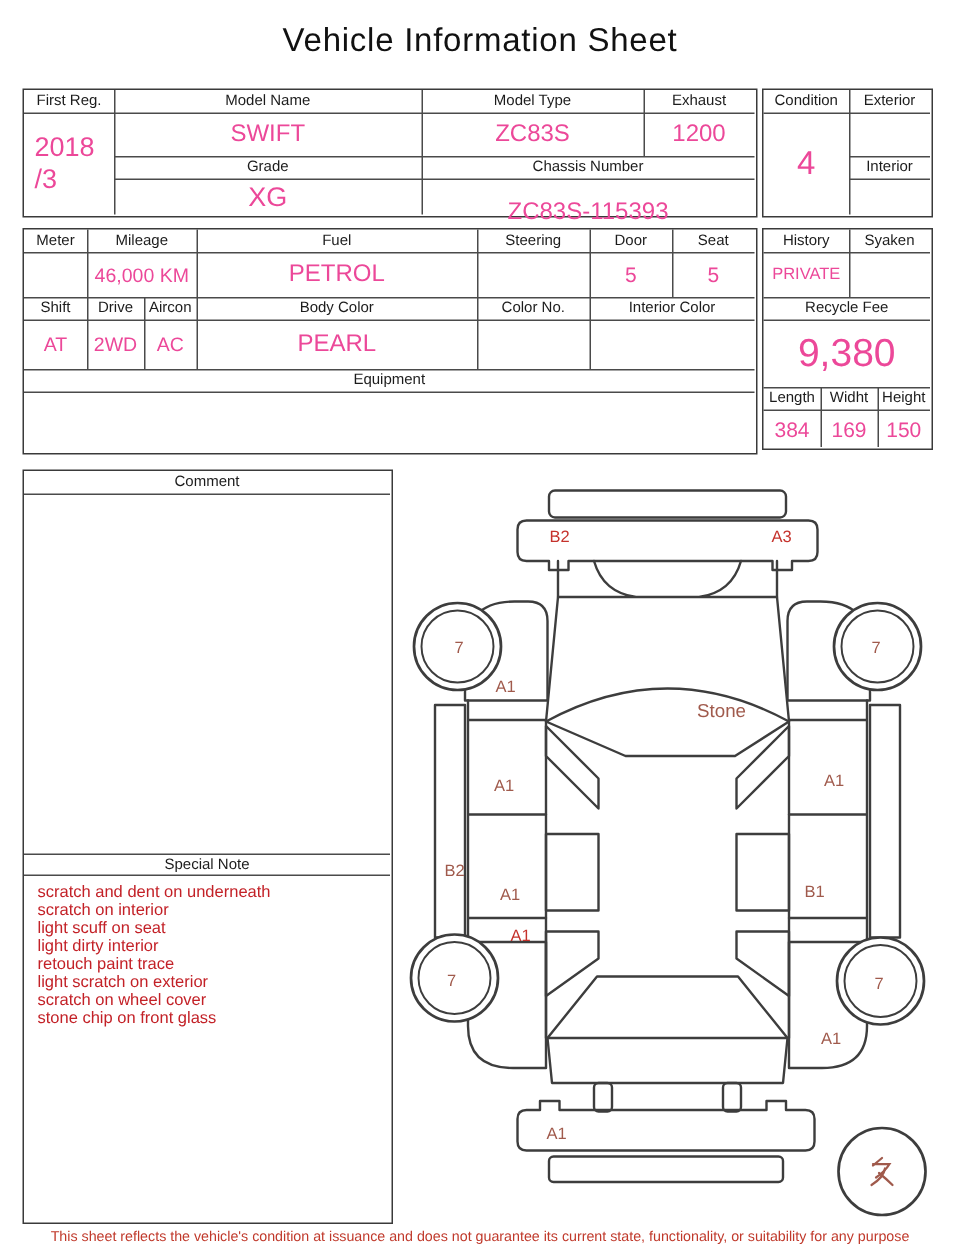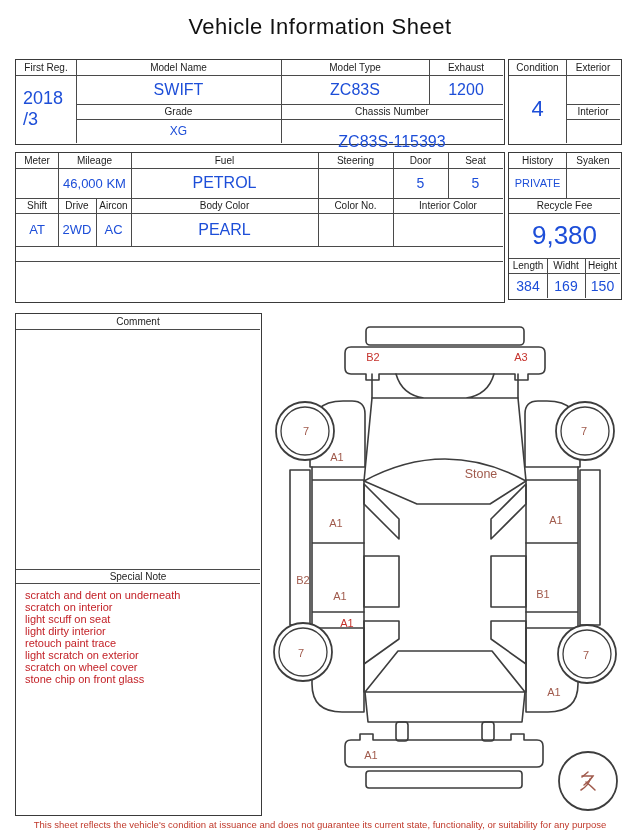--- a/index.html
+++ b/index.html
@@ -4,21 +4,21 @@
 <style>
   html,body{margin:0;padding:0;background:#fff;}
   body{width:640px;height:835px;font-family:"Liberation Sans",sans-serif;}
   .sheet{position:relative;width:640px;height:835px;background:#fff;overflow:hidden;text-decoration:underline;}
   .title{position:absolute;top:14px;left:0;width:100%;text-align:center;
          font-size:22px;color:#111;letter-spacing:.5px;}
   .box{position:absolute;border:1.6px solid #3a3a3a;background:#fff;box-sizing:border-box;}
   .cell{position:absolute;display:flex;align-items:center;justify-content:center;
         text-align:center;overflow:hidden;}
   .hdr{font-size:10px;color:#1c1c1c;}
-  .red{color:#1d4ed8;}
+  .red{color:#ec4899;}
   .vl{position:absolute;width:1px;background:#4a4a4a;}
   .hl{position:absolute;height:1px;background:#4a4a4a;}
   .firstreg{flex-direction:column;align-items:flex-start;justify-content:center;
             padding-left:7px;font-size:18px;line-height:21px;}
   .equip{align-items:flex-start;justify-content:flex-start;padding:5px 8px;
          font-size:11.5px;text-align:left;}
   .notes{position:absolute;font-size:11px;line-height:12px;color:#c32127;
          padding:6px 0 0 9px;text-align:left;}
   .disclaimer{position:absolute;top:819px;left:0;width:100%;text-align:center;
               font-size:9.5px;color:#c0392b;}
@@ -47,21 +47,21 @@
       <span>2018</span>
       <span>/3</span>
     </div>
     <div class="cell hdr" style="left:60px;top:0;width:205px;height:15px">Model Name</div>
     <div class="cell red" style="left:60px;top:15px;width:205px;height:29px;font-size:16px">SWIFT</div>
     <div class="cell hdr" style="left:265px;top:0;width:148px;height:15px">Model Type</div>
     <div class="cell red" style="left:265px;top:15px;width:148px;height:29px;font-size:16px">ZC83S</div>
     <div class="cell hdr" style="left:413px;top:0;width:74px;height:15px">Exhaust</div>
     <div class="cell red" style="left:413px;top:15px;width:74px;height:29px;font-size:16px">1200</div>
     <div class="cell hdr" style="left:60px;top:44px;width:205px;height:15px">Grade</div>
-    <div class="cell red" style="left:60px;top:59px;width:205px;height:24px;font-size:12px">XG</div>
+    <div class="cell red" style="left:60px;top:59px;width:205px;height:24px;font-size:18px">XG</div>
     <div class="cell hdr" style="left:265px;top:44px;width:222px;height:15px">Chassis Number</div>
     <div class="cell red" style="left:265px;top:70px;width:222px;height:24px;font-size:16px">ZC83S-115393</div>
   </div>
 
   <div class="box" style="left:508px;top:59px;width:114px;height:86px">
     <div class="vl" style="left:57px;top:0;height:83px"></div>
     <div class="hl" style="left:0;top:15px;width:111px"></div>
     <div class="hl" style="left:57px;top:44px;width:54px"></div>
     <div class="hl" style="left:57px;top:59px;width:54px"></div>
     <div class="cell hdr" style="left:0;top:0;width:57px;height:15px">Condition</div>
@@ -108,20 +108,21 @@
     <div class="cell red" style="left:42px;top:60px;width:38px;height:33px;font-size:13px">2WD</div>
     <div class="cell hdr" style="left:80px;top:45px;width:35px;height:15px">Aircon</div>
     <div class="cell red" style="left:80px;top:60px;width:35px;height:33px;font-size:13px">AC</div>
     <div class="cell red" style="left:115px;top:60px;width:187px;height:33px;font-size:16px">PEARL</div>
     <div class="cell hdr" style="left:115px;top:45px;width:187px;height:15px">Body Color</div>
     <div class="cell hdr" style="left:302px;top:45px;width:75px;height:15px">Color No.</div>
     <div class="cell red" style="left:302px;top:60px;width:75px;height:33px"></div>
     <div class="cell hdr" style="left:377px;top:45px;width:110px;height:15px">Interior Color</div>
     <div class="cell red" style="left:377px;top:60px;width:110px;height:33px"></div>
 
+    <div class="cell hdr" style="left:0;top:93px;width:487px;height:15px">Equipment</div>
   </div>
 
   <div class="box" style="left:508px;top:152px;width:114px;height:148px">
     <div class="hl" style="left:0;top:15px;width:111px"></div>
     <div class="hl" style="left:0;top:45px;width:111px"></div>
     <div class="hl" style="left:0;top:60px;width:111px"></div>
     <div class="hl" style="left:0;top:105px;width:111px"></div>
     <div class="hl" style="left:0;top:120px;width:111px"></div>
     <div class="vl" style="left:57px;top:0;height:45px"></div>
     <div class="vl" style="left:38px;top:105px;height:40px"></div>

